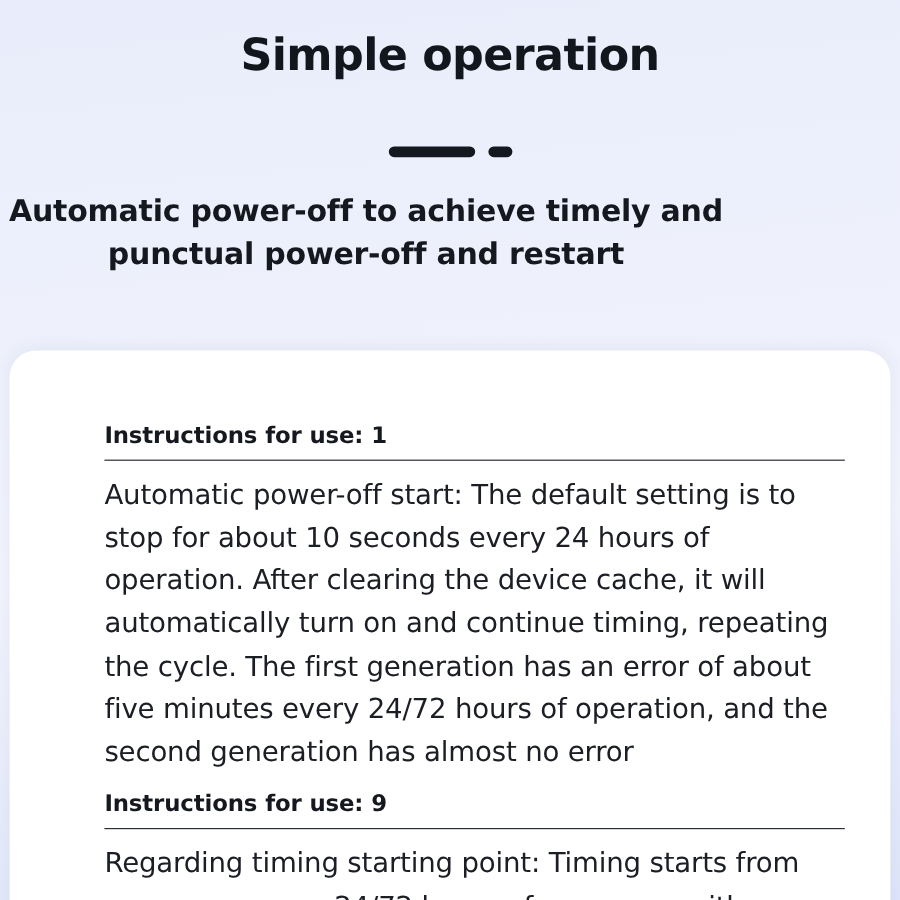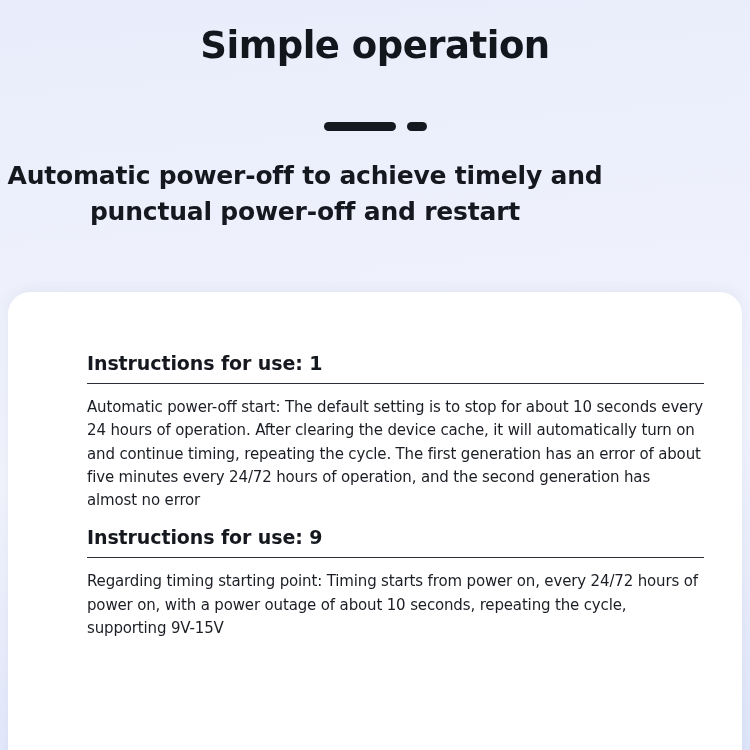--- a/index.html
+++ b/index.html
@@ -100,21 +100,21 @@
     color: #15181e;
     padding-bottom: 9px;
     letter-spacing: -0.1px;
   }
   .rule {
     height: 1px;
     background: #2b2f36;
     width: 100%;
   }
   .body-text {
-    font-size: 15px;
+    font-size: 23px;
     line-height: 1.55;
     color: #1b1e24;
     padding-top: 12px;
     letter-spacing: -0.15px;
   }
   .gap {
     height: 14px;
   }
 </style>
 </head>

